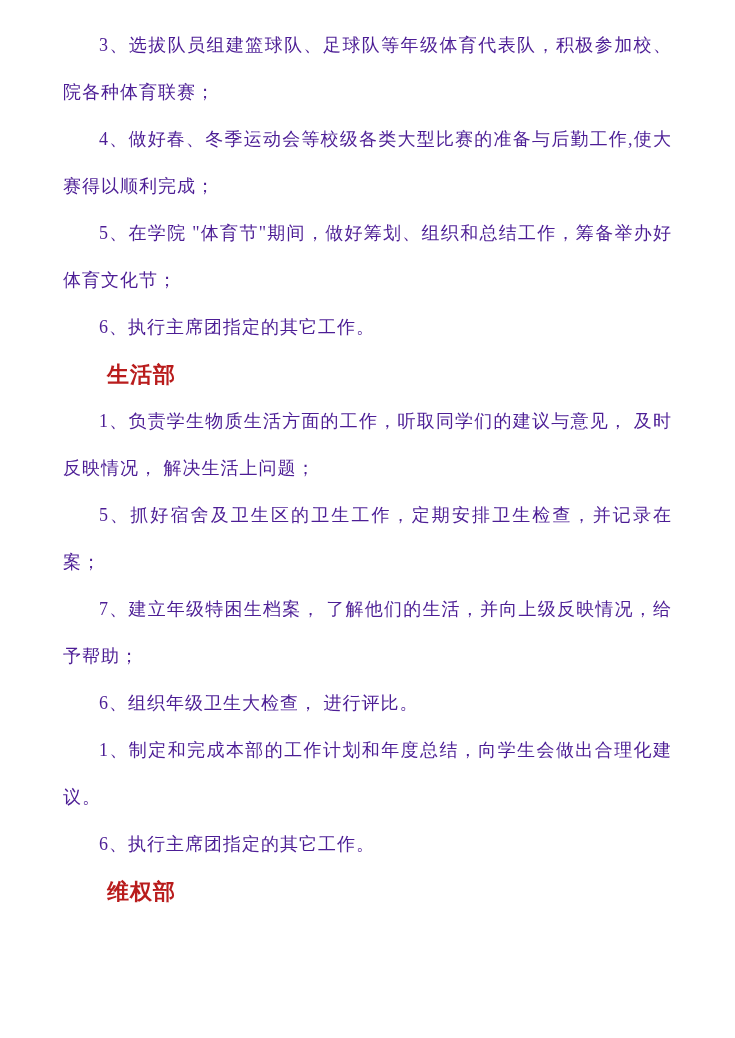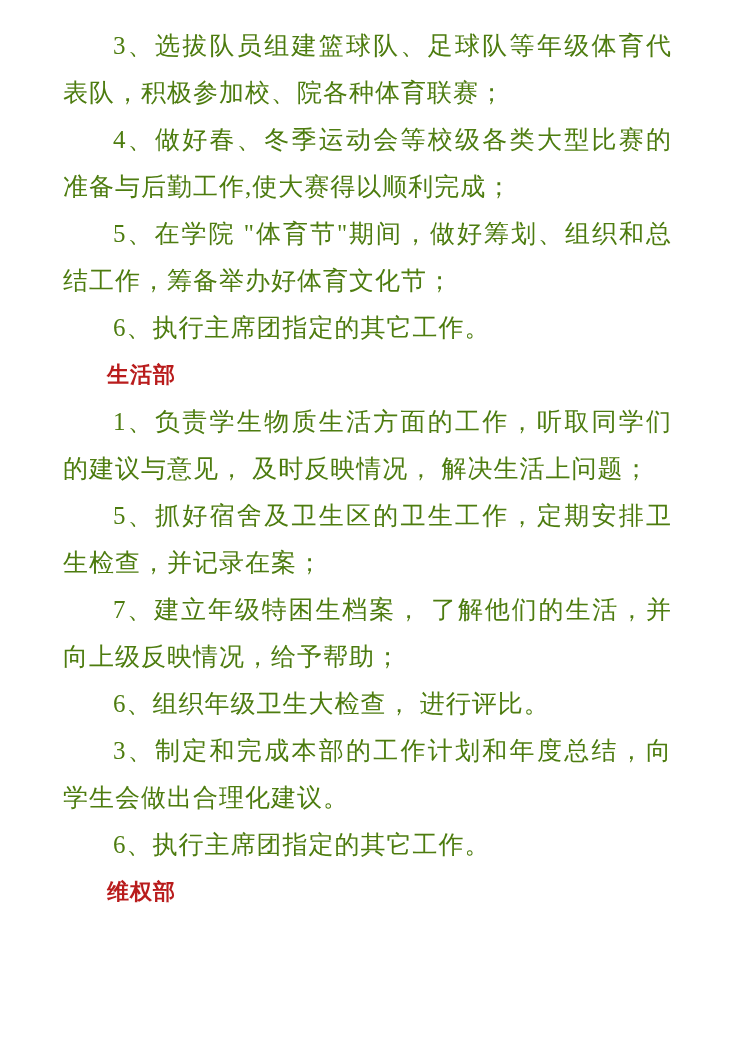--- a/index.html
+++ b/index.html
@@ -17,23 +17,23 @@
   .content {
     position: absolute;
     left: 63px;
     top: 22px;
     width: 609px;
     font-family: "Liberation Serif", "DejaVu Serif", serif;
   }
   .para {
     margin: 0;
     padding: 0;
-    font-size: 25px;
+    font-size: 18px;
     line-height: 47px;
-    color: #4d7c0f;
+    color: #4c1d95;
     text-align: justify;
     text-align-last: left;
     text-indent: 2em;
     letter-spacing: 1px;
     font-weight: 400;
   }
   .heading {
     margin: 0;
     padding: 0;
     font-size: 22px;
@@ -51,17 +51,17 @@
   <main class="content">
       <p class="para">3、选拔队员组建篮球队、足球队等年级体育代表队，积极参加校、院各种体育联赛；</p>
       <p class="para">4、做好春、冬季运动会等校级各类大型比赛的准备与后勤工作,使大赛得以顺利完成；</p>
       <p class="para">5、在学院 "体育节"期间，做好筹划、组织和总结工作，筹备举办好体育文化节；</p>
       <p class="para">6、执行主席团指定的其它工作。</p>
       <h2 class="heading">生活部</h2>
       <p class="para">1、负责学生物质生活方面的工作，听取同学们的建议与意见， 及时反映情况， 解决生活上问题；</p>
       <p class="para">5、抓好宿舍及卫生区的卫生工作，定期安排卫生检查，并记录在案；</p>
       <p class="para">7、建立年级特困生档案， 了解他们的生活，并向上级反映情况，给予帮助；</p>
       <p class="para">6、组织年级卫生大检查， 进行评比。</p>
-      <p class="para">3、制定和完成本部的工作计划和年度总结，向学生会做出合理化建议。</p>
+      <p class="para">1、制定和完成本部的工作计划和年度总结，向学生会做出合理化建议。</p>
       <p class="para">6、执行主席团指定的其它工作。</p>
       <h2 class="heading">维权部</h2>
     </main>
 </div>
 
 </body></html>

